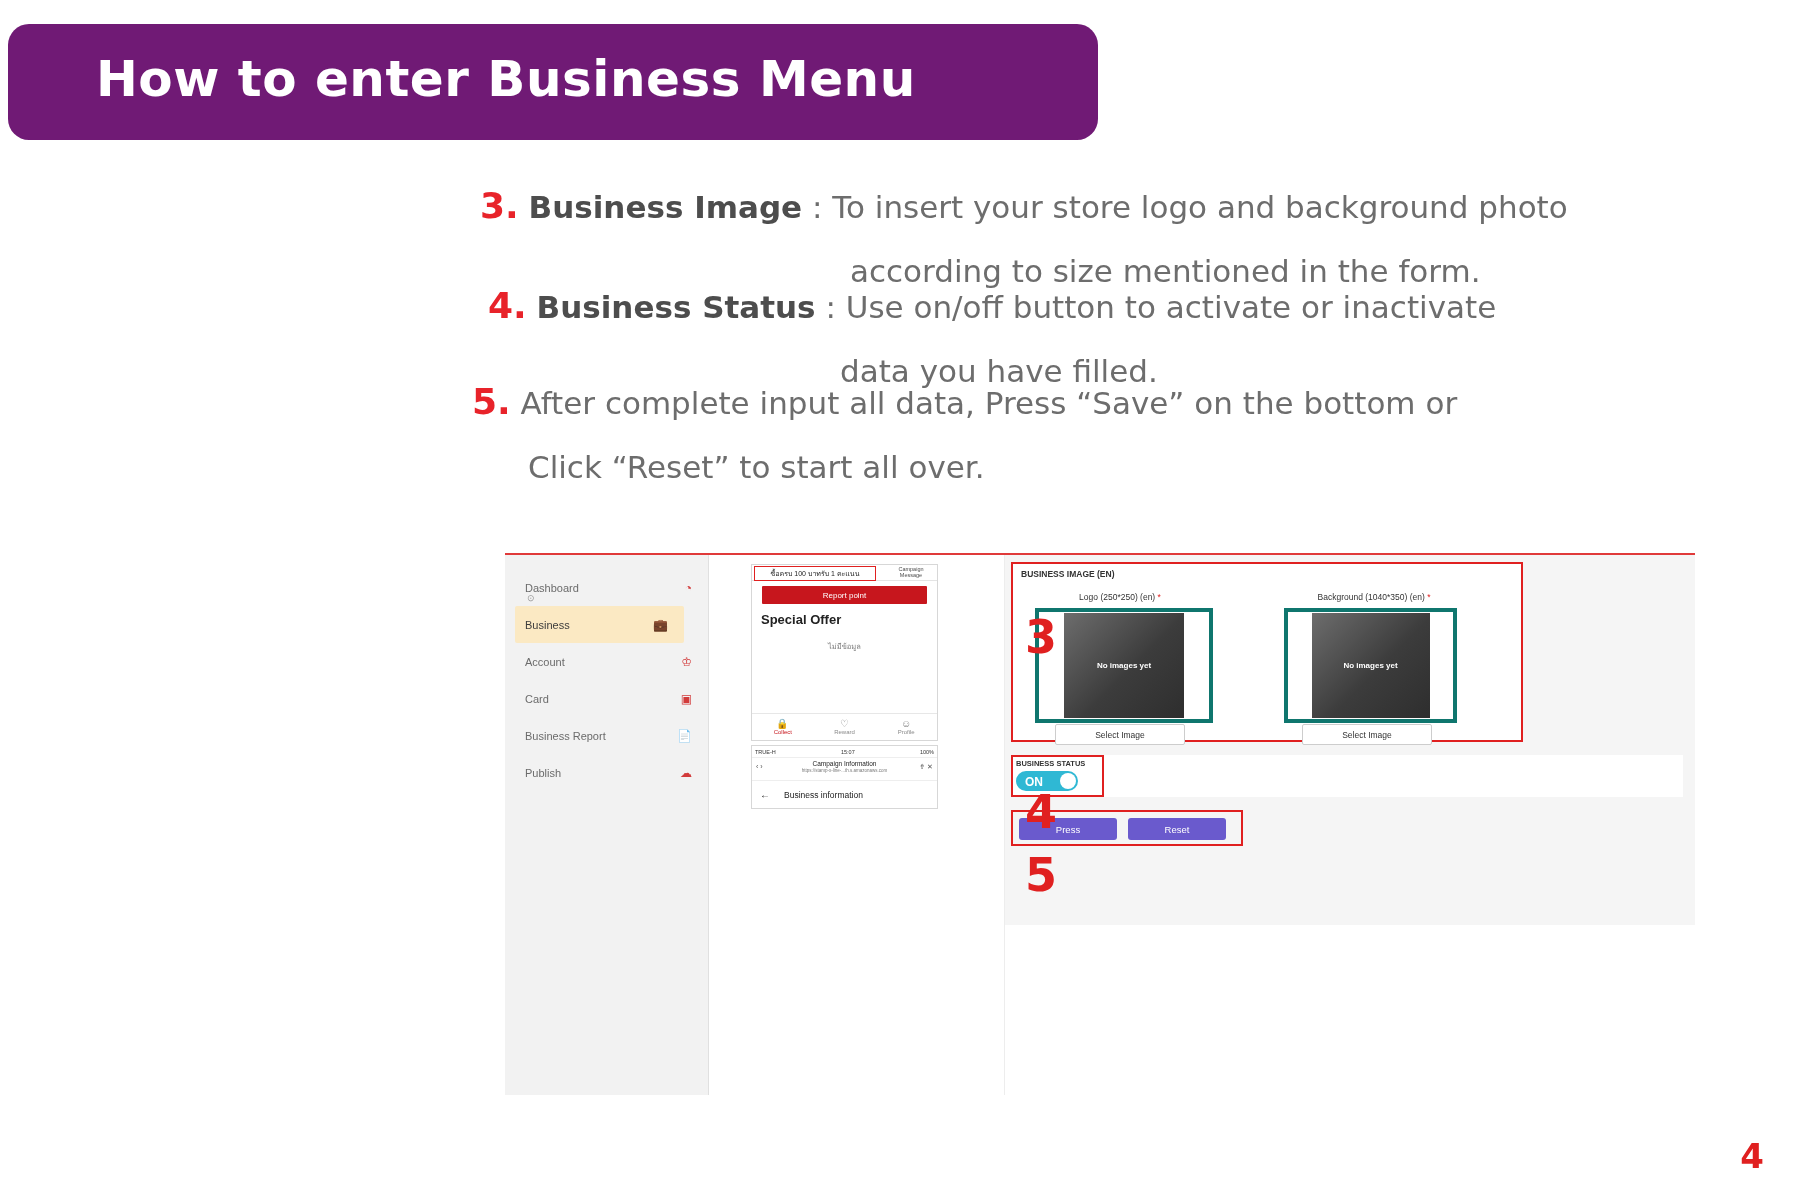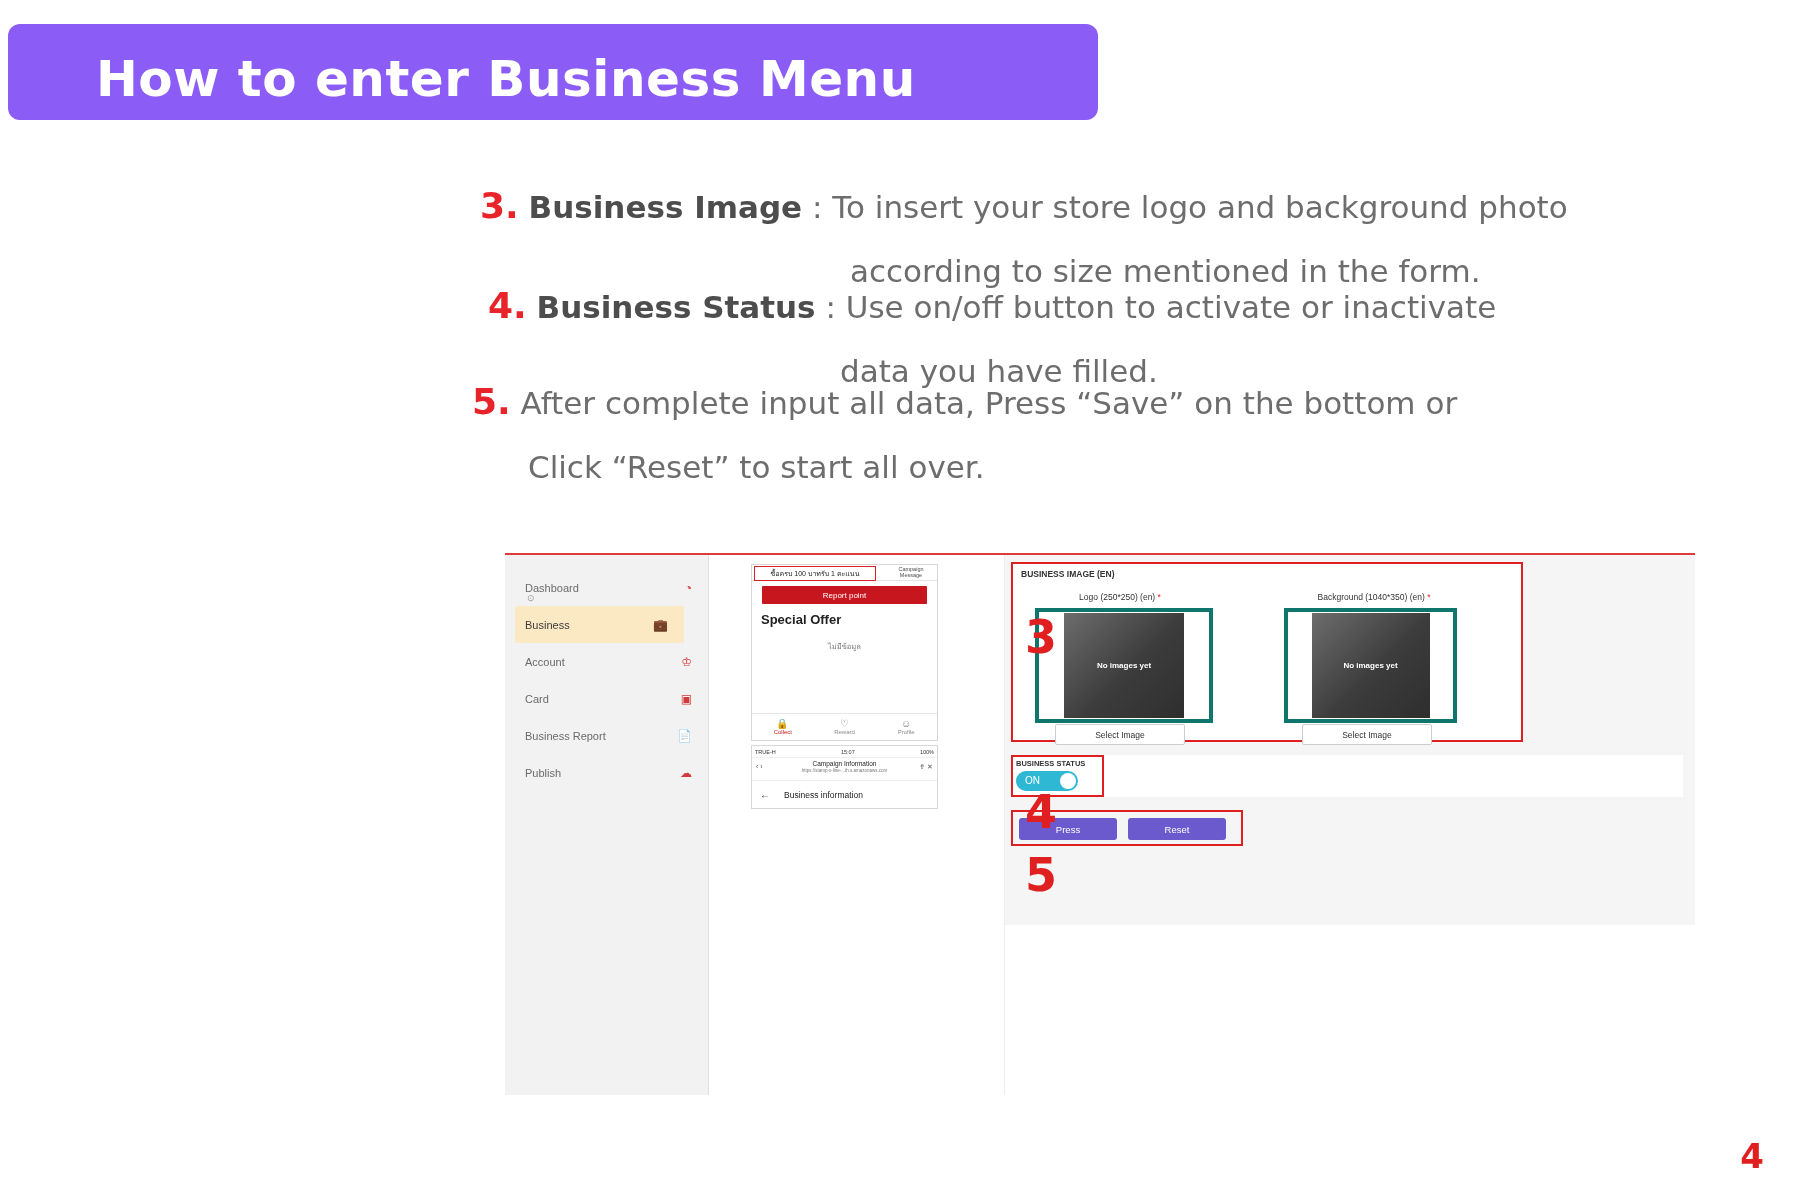--- a/index.html
+++ b/index.html
@@ -14,23 +14,23 @@
     font-family: "Liberation Sans", sans-serif;
     overflow: hidden;
   }
 
   
   .title-banner {
     position: absolute;
     left: 8px;
     top: 24px;
     width: 1090px;
-    height: 96px;
-    background: #8b5cf6;
-    border-radius: 12px;
+    height: 116px;
+    background: #701a75;
+    border-radius: 21px;
   }
   .title-banner .title-text {
     position: absolute;
     left: 88px;
     top: 26px;
     font-size: 50px;
     font-weight: bold;
     color: #ffffff;
     letter-spacing: 0.5px;
     font-family: "DejaVu Sans", sans-serif;
@@ -365,22 +365,22 @@
   .toggle .knob {
     position: absolute;
     right: 2px; top: 2px;
     width: 16px; height: 16px;
     background: #ffffff;
     border-radius: 50%;
   }
   .toggle .txt {
     position: absolute;
     left: 9px; top: 4px;
-    font-size: 10px;
-    font-weight: normal;
+    font-size: 12px;
+    font-weight: bold;
     color: #ffffff;
   }
 
   .btn-row {
     position: absolute;
     left: 6px;
     top: 255px;
     width: 232px;
     height: 36px;
     border: 2.5px solid #e02020;

